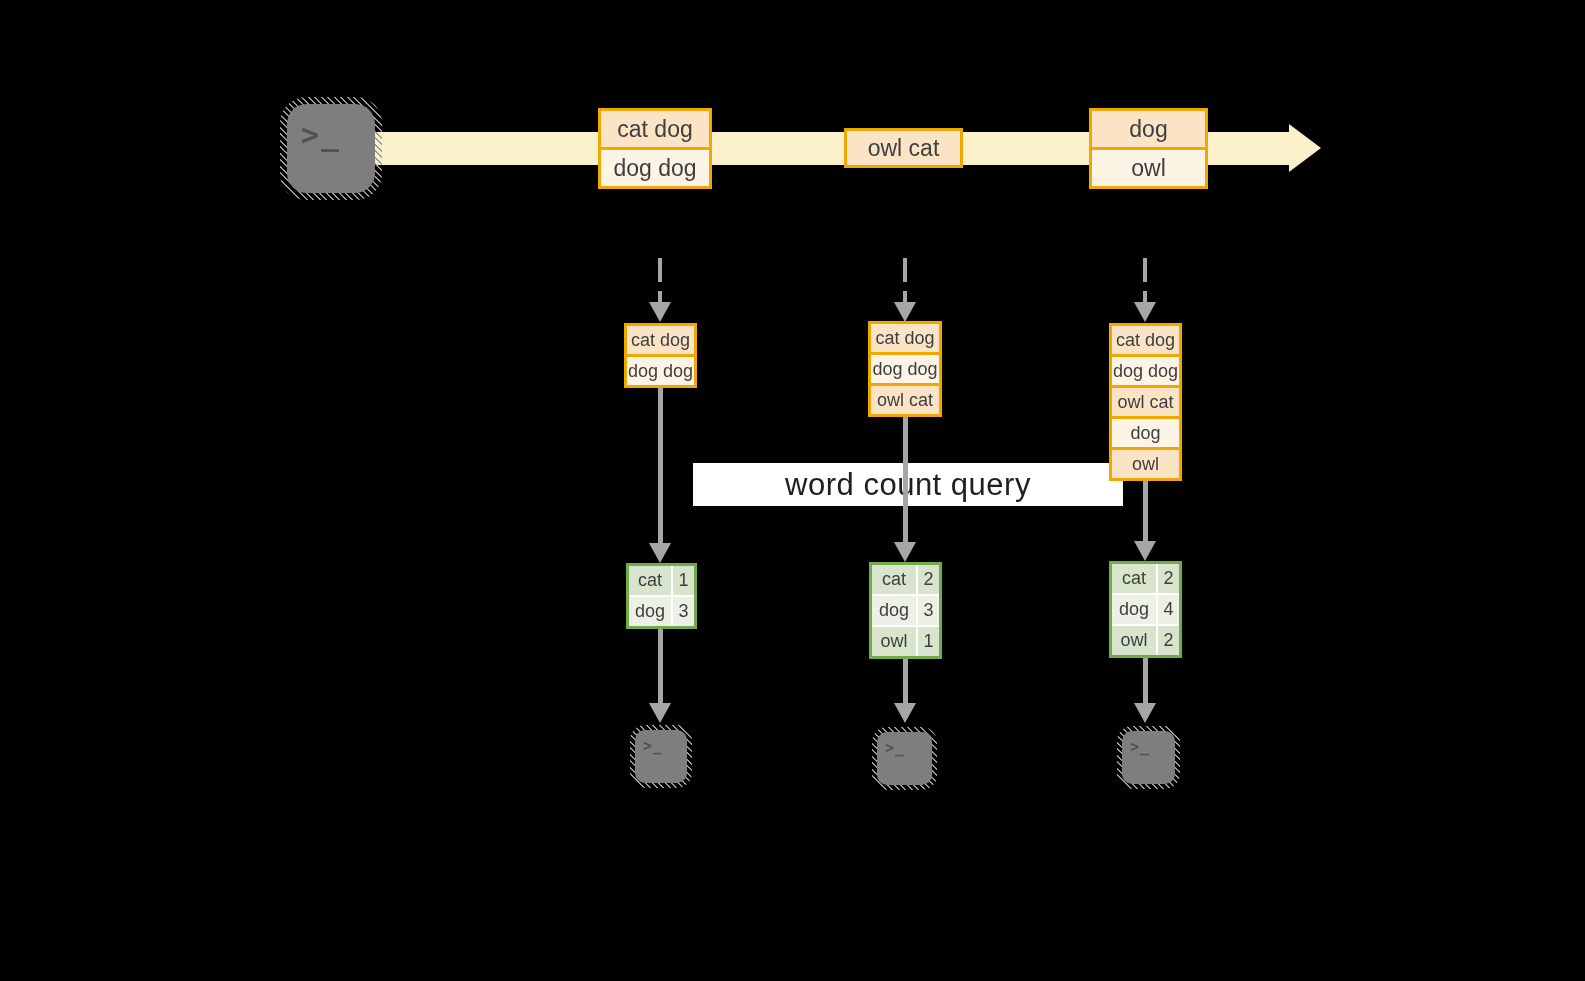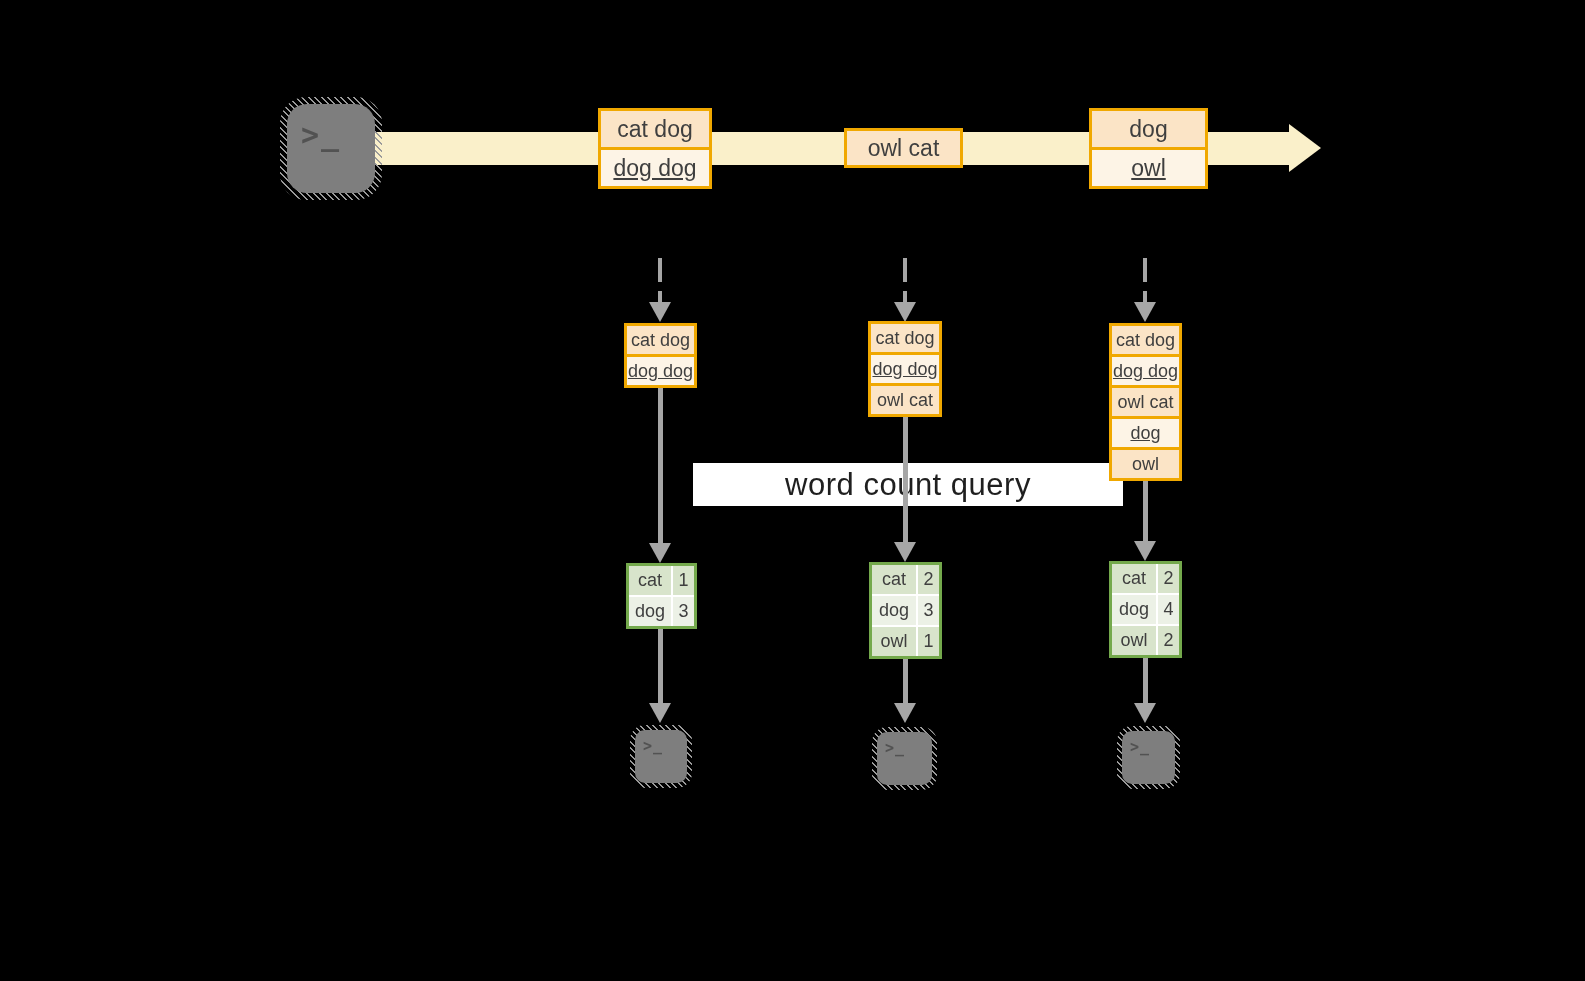--- a/index.html
+++ b/index.html
@@ -26,21 +26,21 @@
     border-top:24px solid transparent; border-bottom:24px solid transparent;
     border-left:32px solid var(--stream-fill,#faf0ca); }
   
   .obox { position:absolute; border:3px solid var(--box-border,#f0a800); z-index:3; background:var(--box-border,#f0a800); }
   .ocell { display:flex; align-items:center; justify-content:center; }
   .ocell + .ocell { margin-top:3px; }
   .ev .ocell { height:36px; font-size:23px; }
   .ev1 .ocell { height:34px; font-size:23px; }
   .buf .ocell { height:28px; font-size:18px; }
   .peach { background:var(--cell-peach,#fbe4c6); }
-  .cream { background:var(--cell-cream,#fdf4e6);text-decoration:underline; }
+  .cream { background:var(--cell-cream,#fdf4e6); }
   
   .aline { position:absolute; width:5px; background:var(--arrow-gray,#a6a6a6); z-index:2; }
   .ahead { position:absolute; width:0; height:0; z-index:2;
     border-left:11px solid transparent; border-right:11px solid transparent;
     border-top:20px solid var(--arrow-gray,#a6a6a6); }
   .dline { position:absolute; width:4px; z-index:2;
     background:repeating-linear-gradient(to bottom,var(--arrow-gray,#a6a6a6) 0 24px,transparent 24px 33px); }
   
   .qband { position:absolute; left:693px; top:463px; width:430px; height:43px;
     background:var(--query-bg,#fff); z-index:1; display:flex; align-items:center; justify-content:center; }

